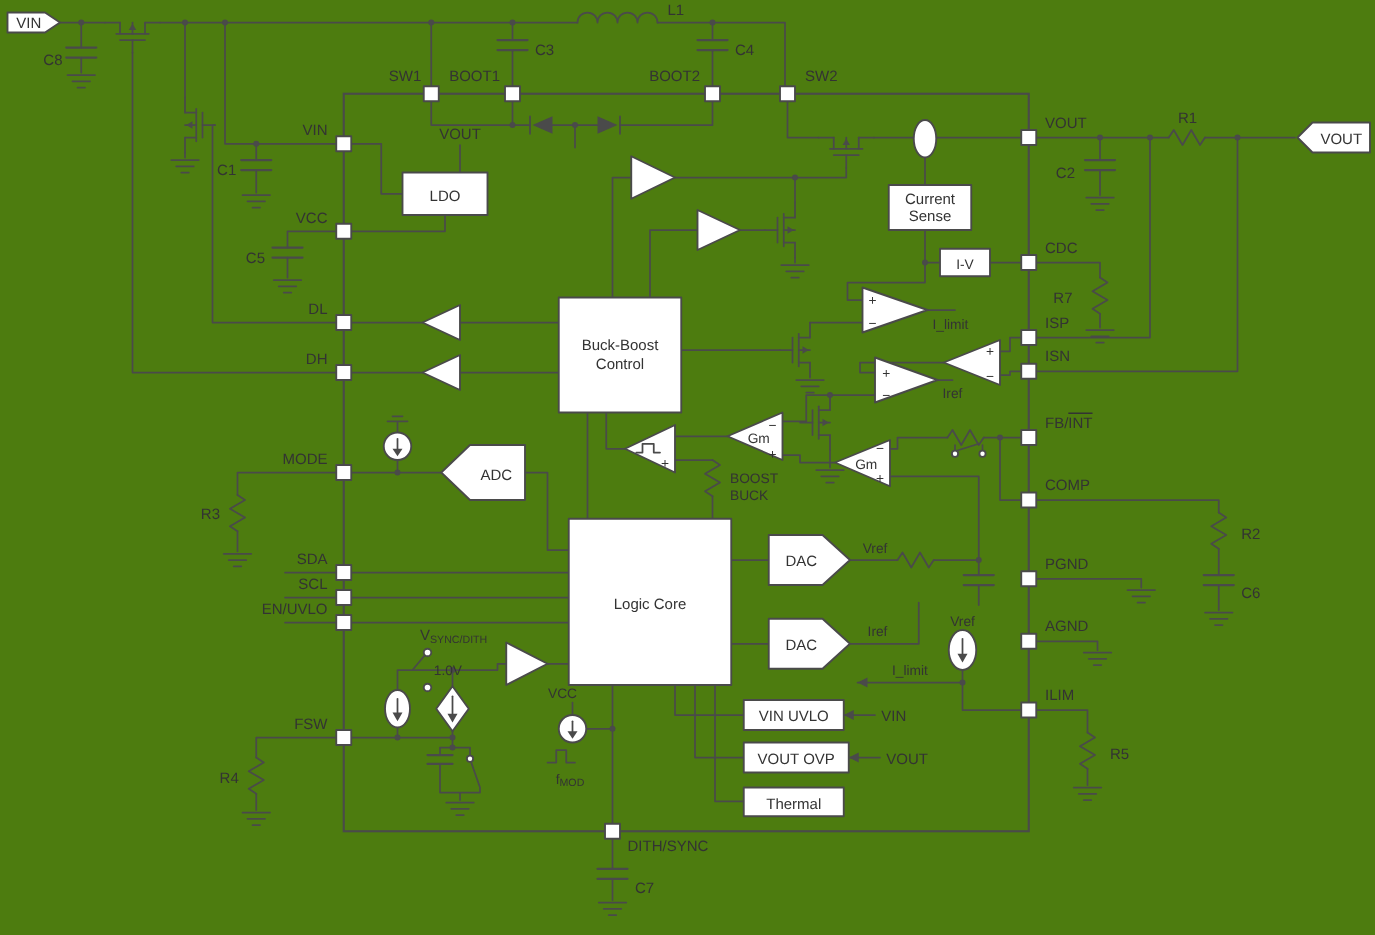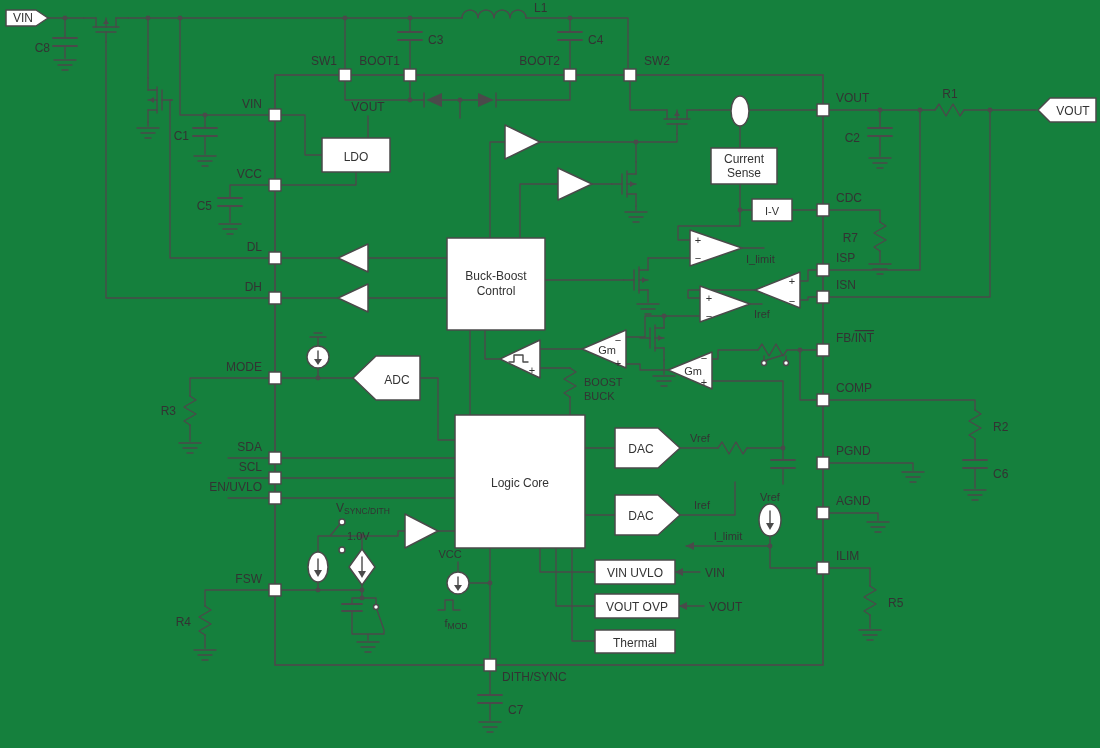--- a/index.html
+++ b/index.html
@@ -1,16 +1,16 @@
 <!DOCTYPE html>
 <html><head>
 <meta charset="utf-8">
 <style>
   html,body{margin:0;padding:0;background:#fff;}
-  #stage{width:1100px;height:748px;position:relative;background:#15803d;}
+  #stage{width:1100px;height:748px;position:relative;background:#4d7c0f;}
   svg{display:block;}
   .w{stroke:#4a4a4a;stroke-width:1.4;fill:none;stroke-linejoin:round;stroke-linecap:round;}
   .thick{stroke:#4a4a4a;stroke-width:1.8;fill:none;stroke-linecap:round;}
   .wbox{fill:#fff;stroke:#4a4a4a;stroke-width:1.5;stroke-linejoin:round;}
   .fil{fill:#4a4a4a;stroke:none;}
   text{font-family:"Liberation Sans",sans-serif;font-size:12px;fill:#333;stroke:none;}
   .sm{font-size:11px;}
   .sub{font-size:8.5px;}
   .ovl{text-decoration:overline;}
 </style>

